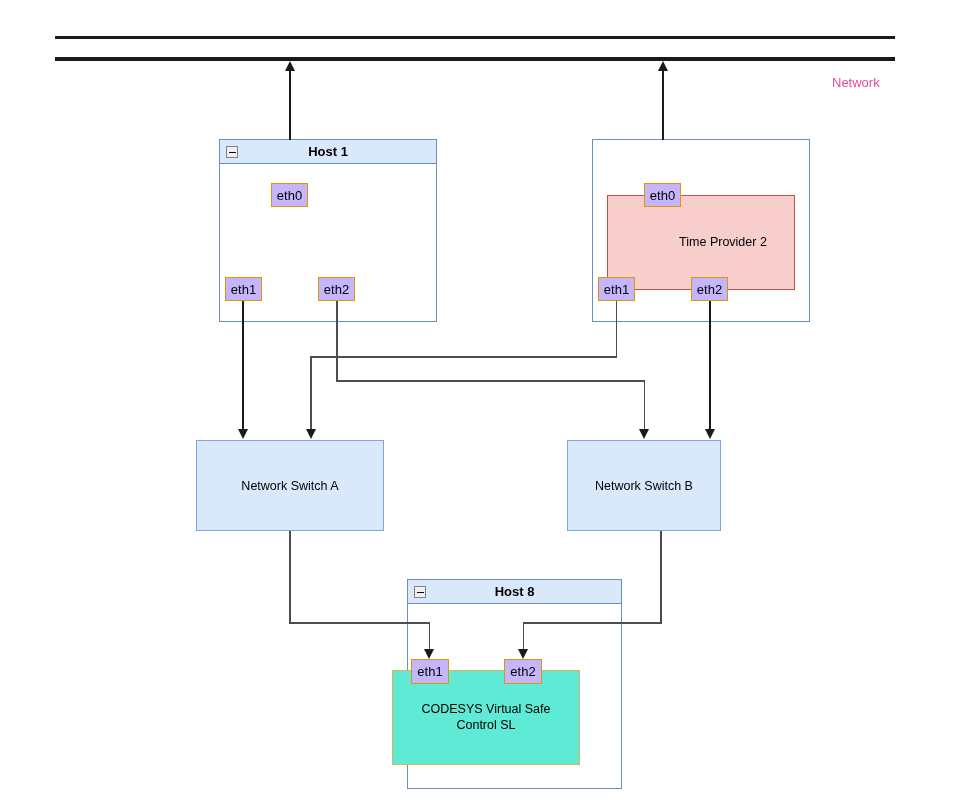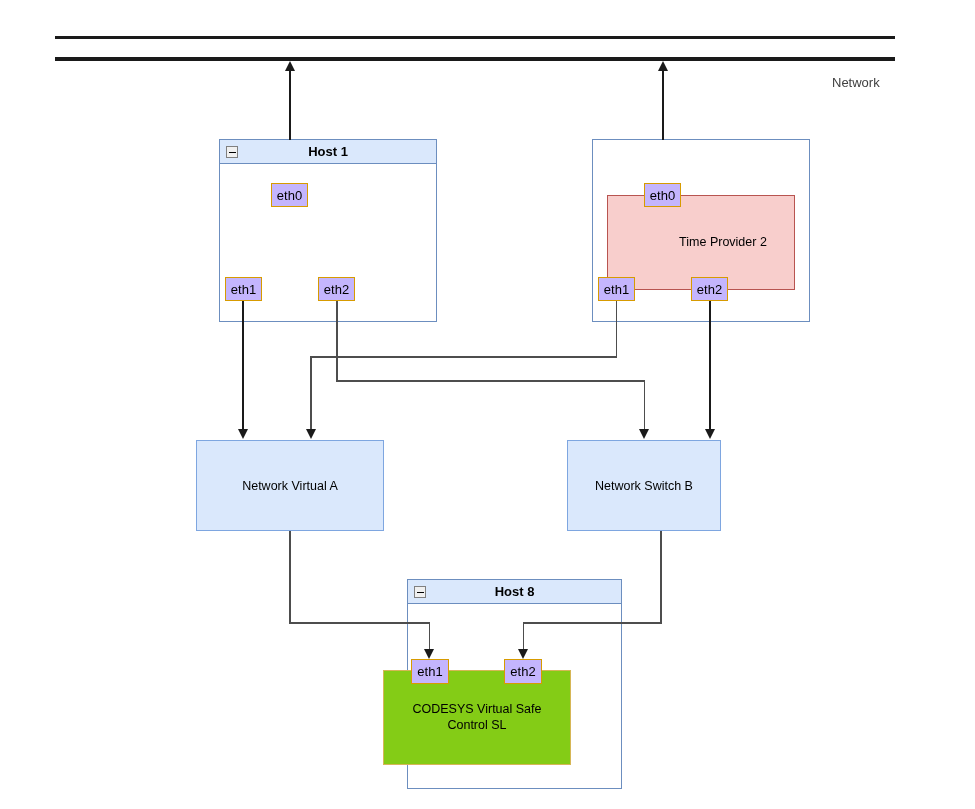--- a/index.html
+++ b/index.html
@@ -16,21 +16,21 @@
   #canvas { position: absolute; inset: 0; }
 
   
   .bus-line {
     position: absolute;
     background: #1a1a1a;
   }
   .bus-label {
     position: absolute;
     font-size: 13px;
-    color: #404040;
+    color: #ec4899;
     white-space: nowrap;
   }
 
   
   .host {
     position: absolute;
     background: #ffffff;
     border: 1px solid #6c8ebf;
     margin-left: 38px;
   }
@@ -69,21 +69,21 @@
     position: absolute;
     display: flex;
     align-items: center;
     justify-content: center;
     text-align: center;
     font-size: 12.5px;
     color: #000000;
     line-height: 1.25;
   }
   .service.pink  { background: #f8cecc; border: 1px solid #b85450; }
-  .service.yellow{ background: #84cc16; border: 1px solid #d6b656; }
+  .service.yellow{ background: #5eead4; border: 1px solid #d6b656; margin-left: 9px; }
 
   
   .switch {
     position: absolute;
     background: #dae8fc;
     border: 1px solid #7ea6e0;
     display: flex;
     align-items: center;
     justify-content: center;
     font-size: 12.5px;
@@ -186,21 +186,21 @@
 
   <div class="vline gray" style="left:615.6px; top:301px; height:57px;"></div>
   <div class="hline gray" style="left:310px; top:356.4px; width:307px;"></div>
   <div class="vline gray" style="left:310.2px; top:357px; height:72px;"></div>
   <div class="arrow-down" style="left:306px; top:429px;"></div>
 
   <div class="vline" style="left:709.2px; top:301px; height:128px;"></div>
   <div class="arrow-down" style="left:705px; top:429px;"></div>
 
   <div class="switch" style="left:196px; top:440px; width:188px; height:91px;">
-    <span>Network Virtual A</span>
+    <span>Network Switch A</span>
   </div>
   <div class="switch" style="left:567px; top:440px; width:154px; height:91px;">
     <span>Network Switch B</span>
   </div>
 
   <div class="vline gray" style="left:289.2px; top:531px; height:93px;"></div>
   <div class="hline gray" style="left:289px; top:622.4px; width:141px;"></div>
   <div class="vline gray" style="left:428.6px; top:623px; height:27px;"></div>
   <div class="arrow-down" style="left:424px; top:649px;"></div>
 

